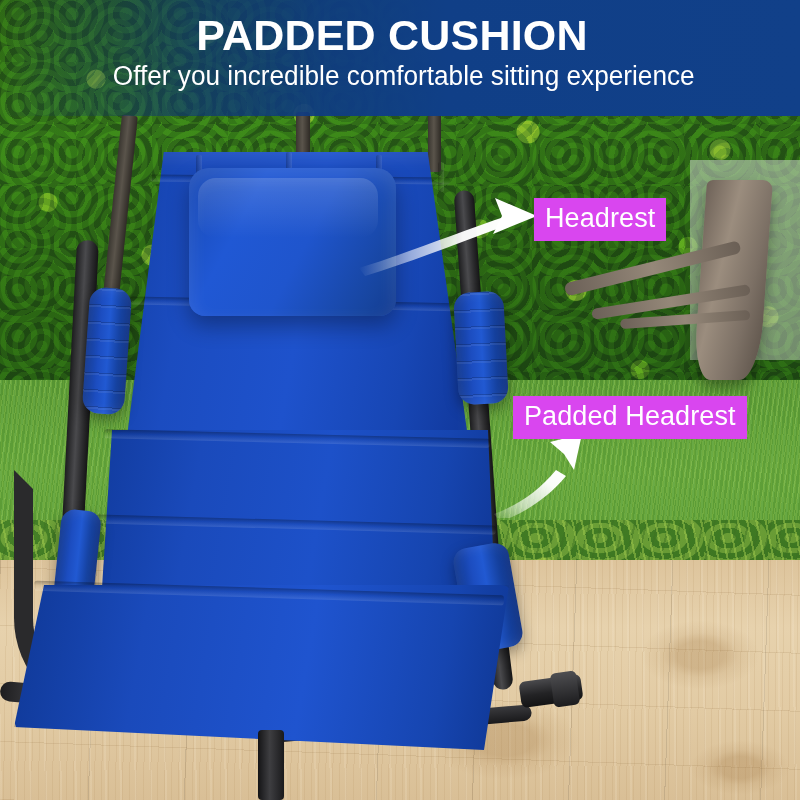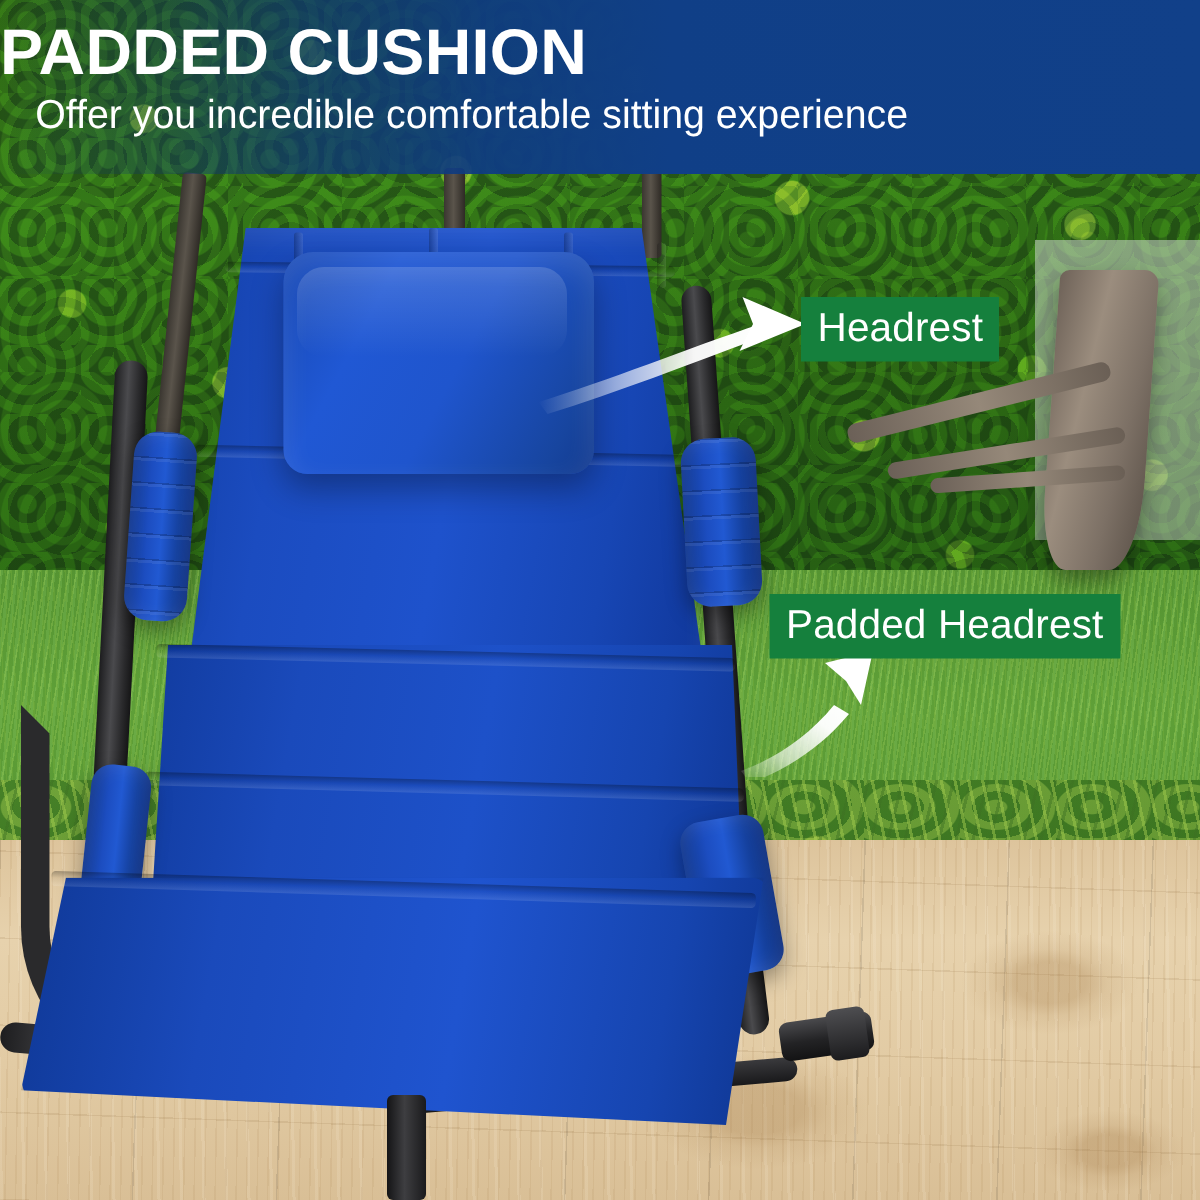--- a/index.html
+++ b/index.html
@@ -284,21 +284,21 @@
       rgba(12,54,122,.72) 26%,
       rgba(14,59,130,.93) 40%,
       rgba(16,63,135,1) 56%,
       rgba(17,64,137,1) 100%);
     z-index: 30;
   }
   #header-text {
     position: absolute;
     left: 0; top: 0; width: 800px; height: 116px;
     z-index: 31;
-    text-align: left;
+    text-align: center;
     padding-right: 16px;
     box-sizing: border-box;
   }
   #headline {
     margin: 14px 0 0 0;
     font-size: 43px;
     font-weight: 700;
     color: #ffffff;
     letter-spacing: .2px;
     line-height: 1.02;
@@ -312,21 +312,21 @@
     line-height: 1.15;
     font-family: "Liberation Sans", sans-serif;
     transform: scaleX(.97);
     transform-origin: right center;
   }
 
   
   .callout-label {
     position: absolute;
     z-index: 26;
-    background: #15803d;
+    background: #d946ef;
     color: #ffffff;
     font-size: 27px;
     line-height: 1;
     padding: 7px 11px 9px 11px;
     white-space: nowrap;
     font-family: "Liberation Sans", sans-serif;
     letter-spacing: .1px;
   }
   #label-headrest { left: 534px; top: 198px; }
   #label-armrests { left: 513px; top: 396px; }

